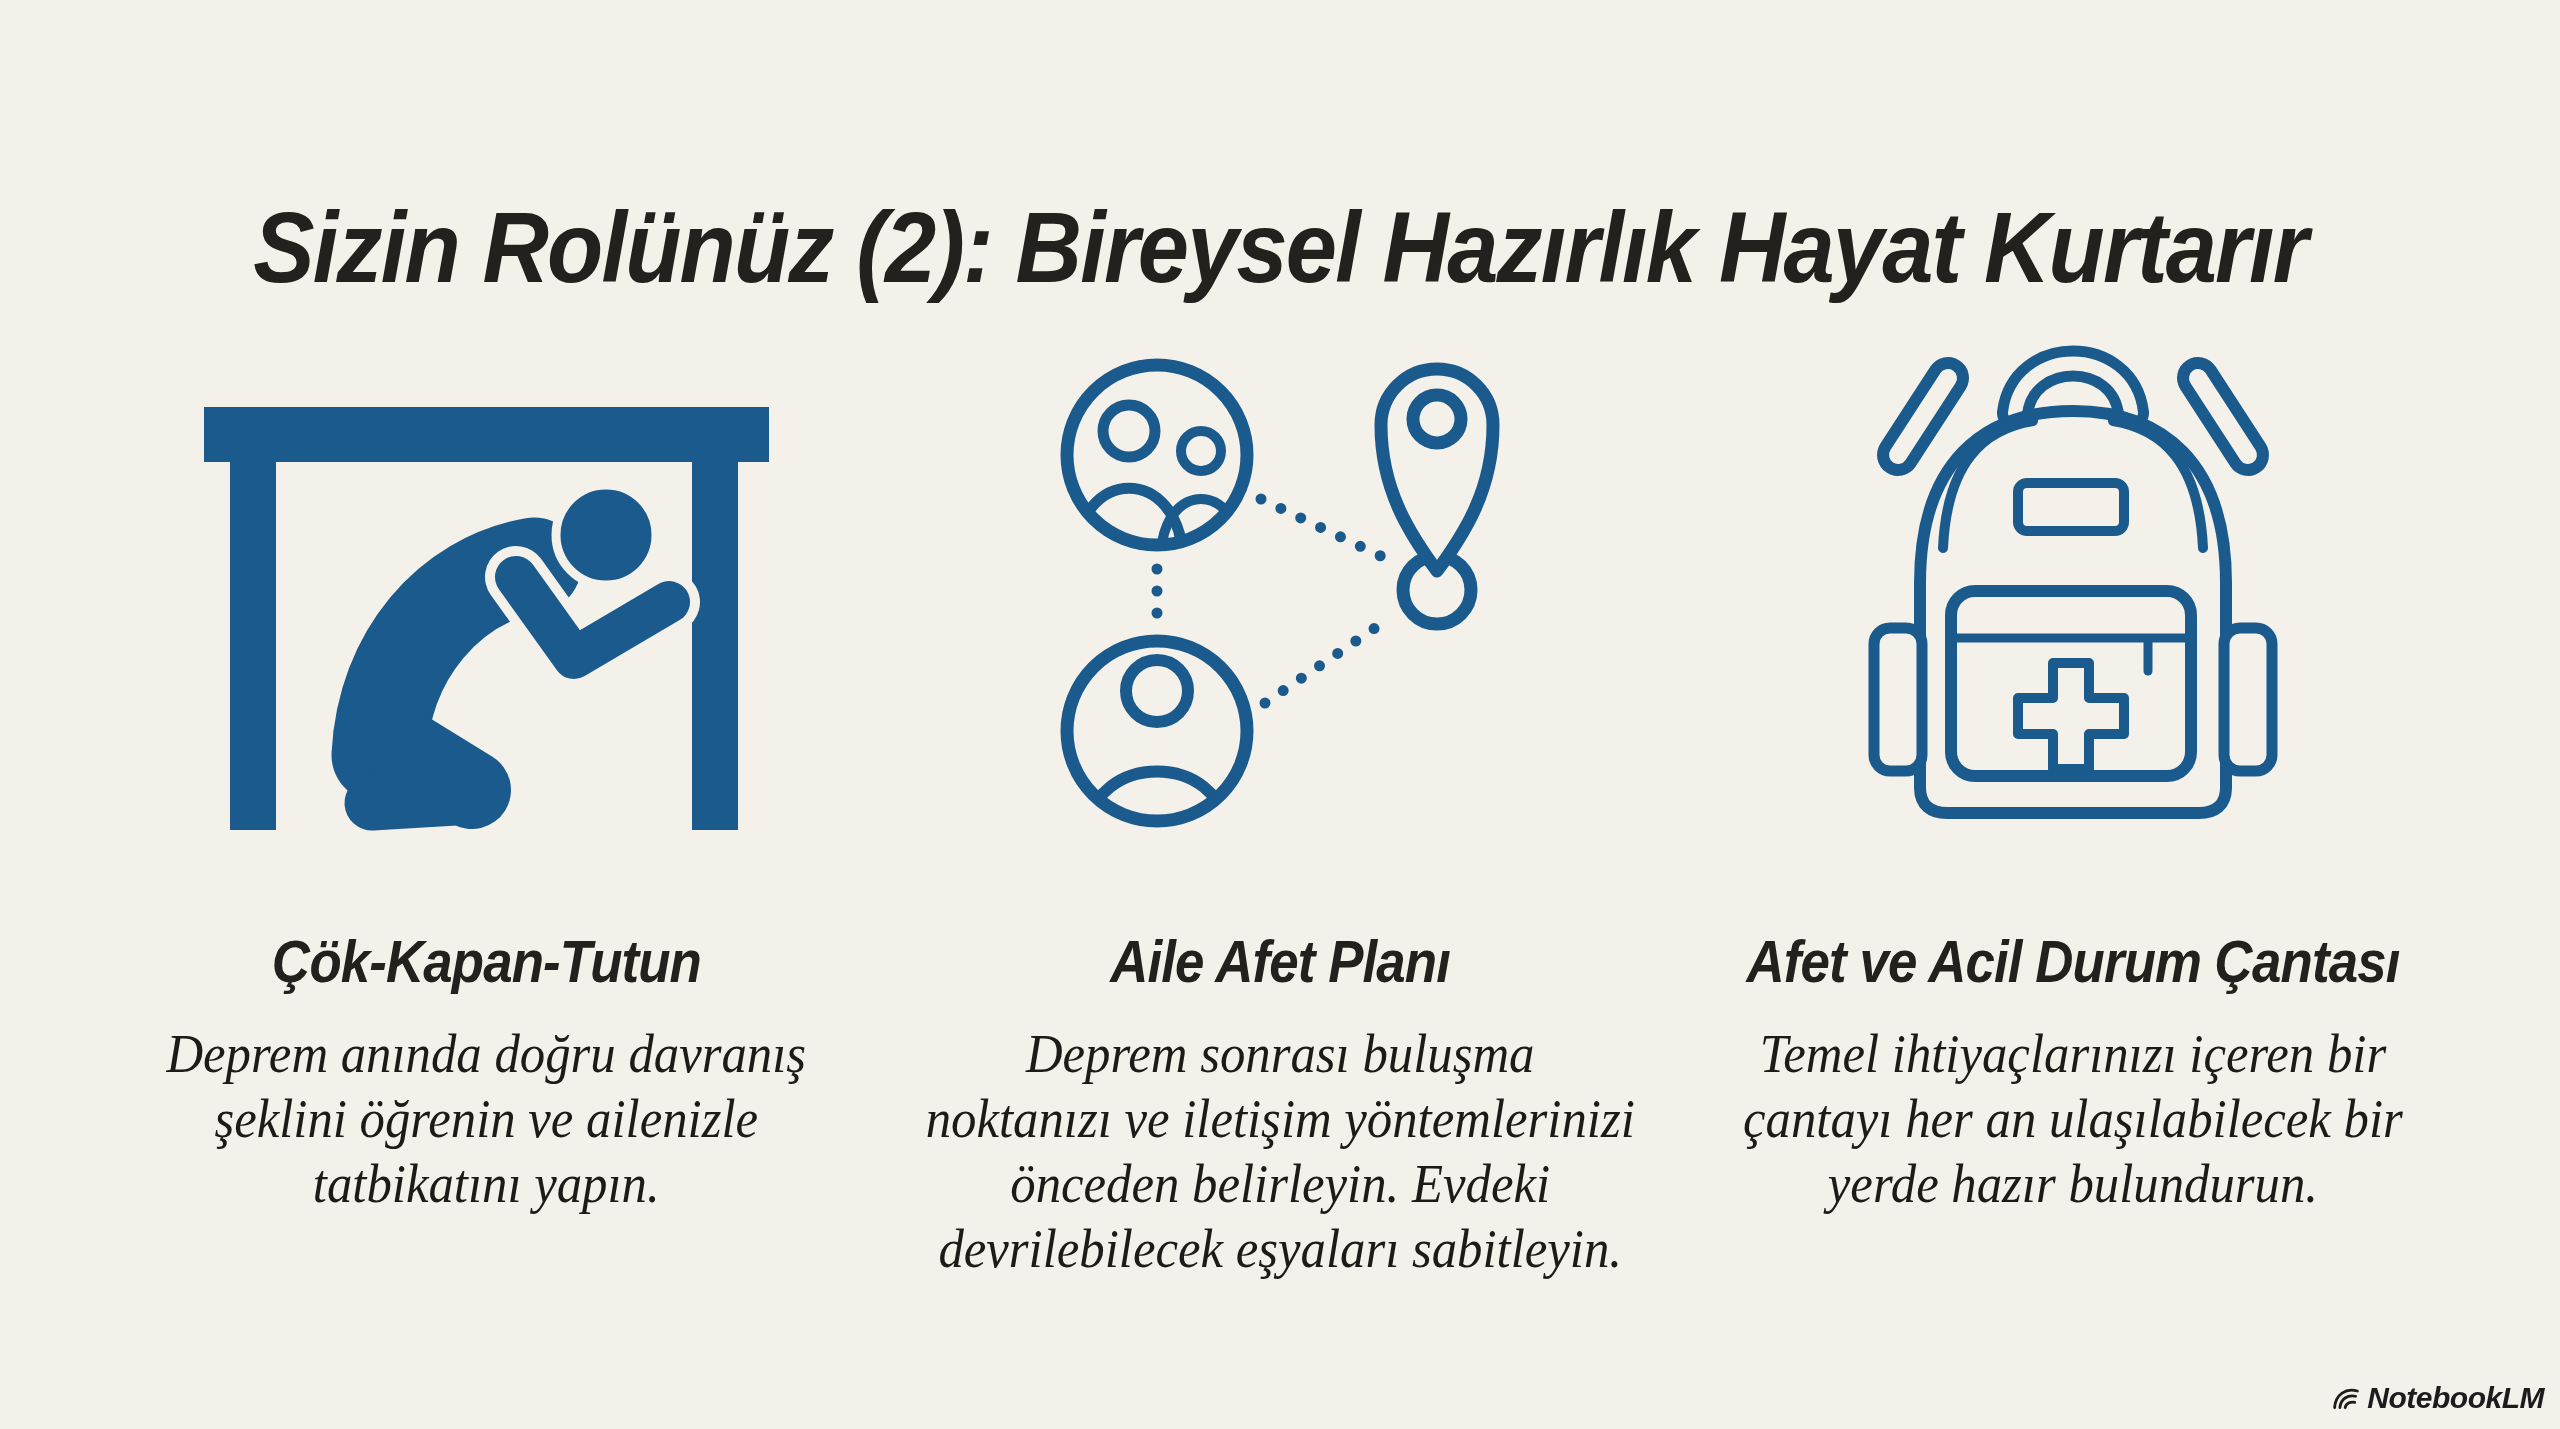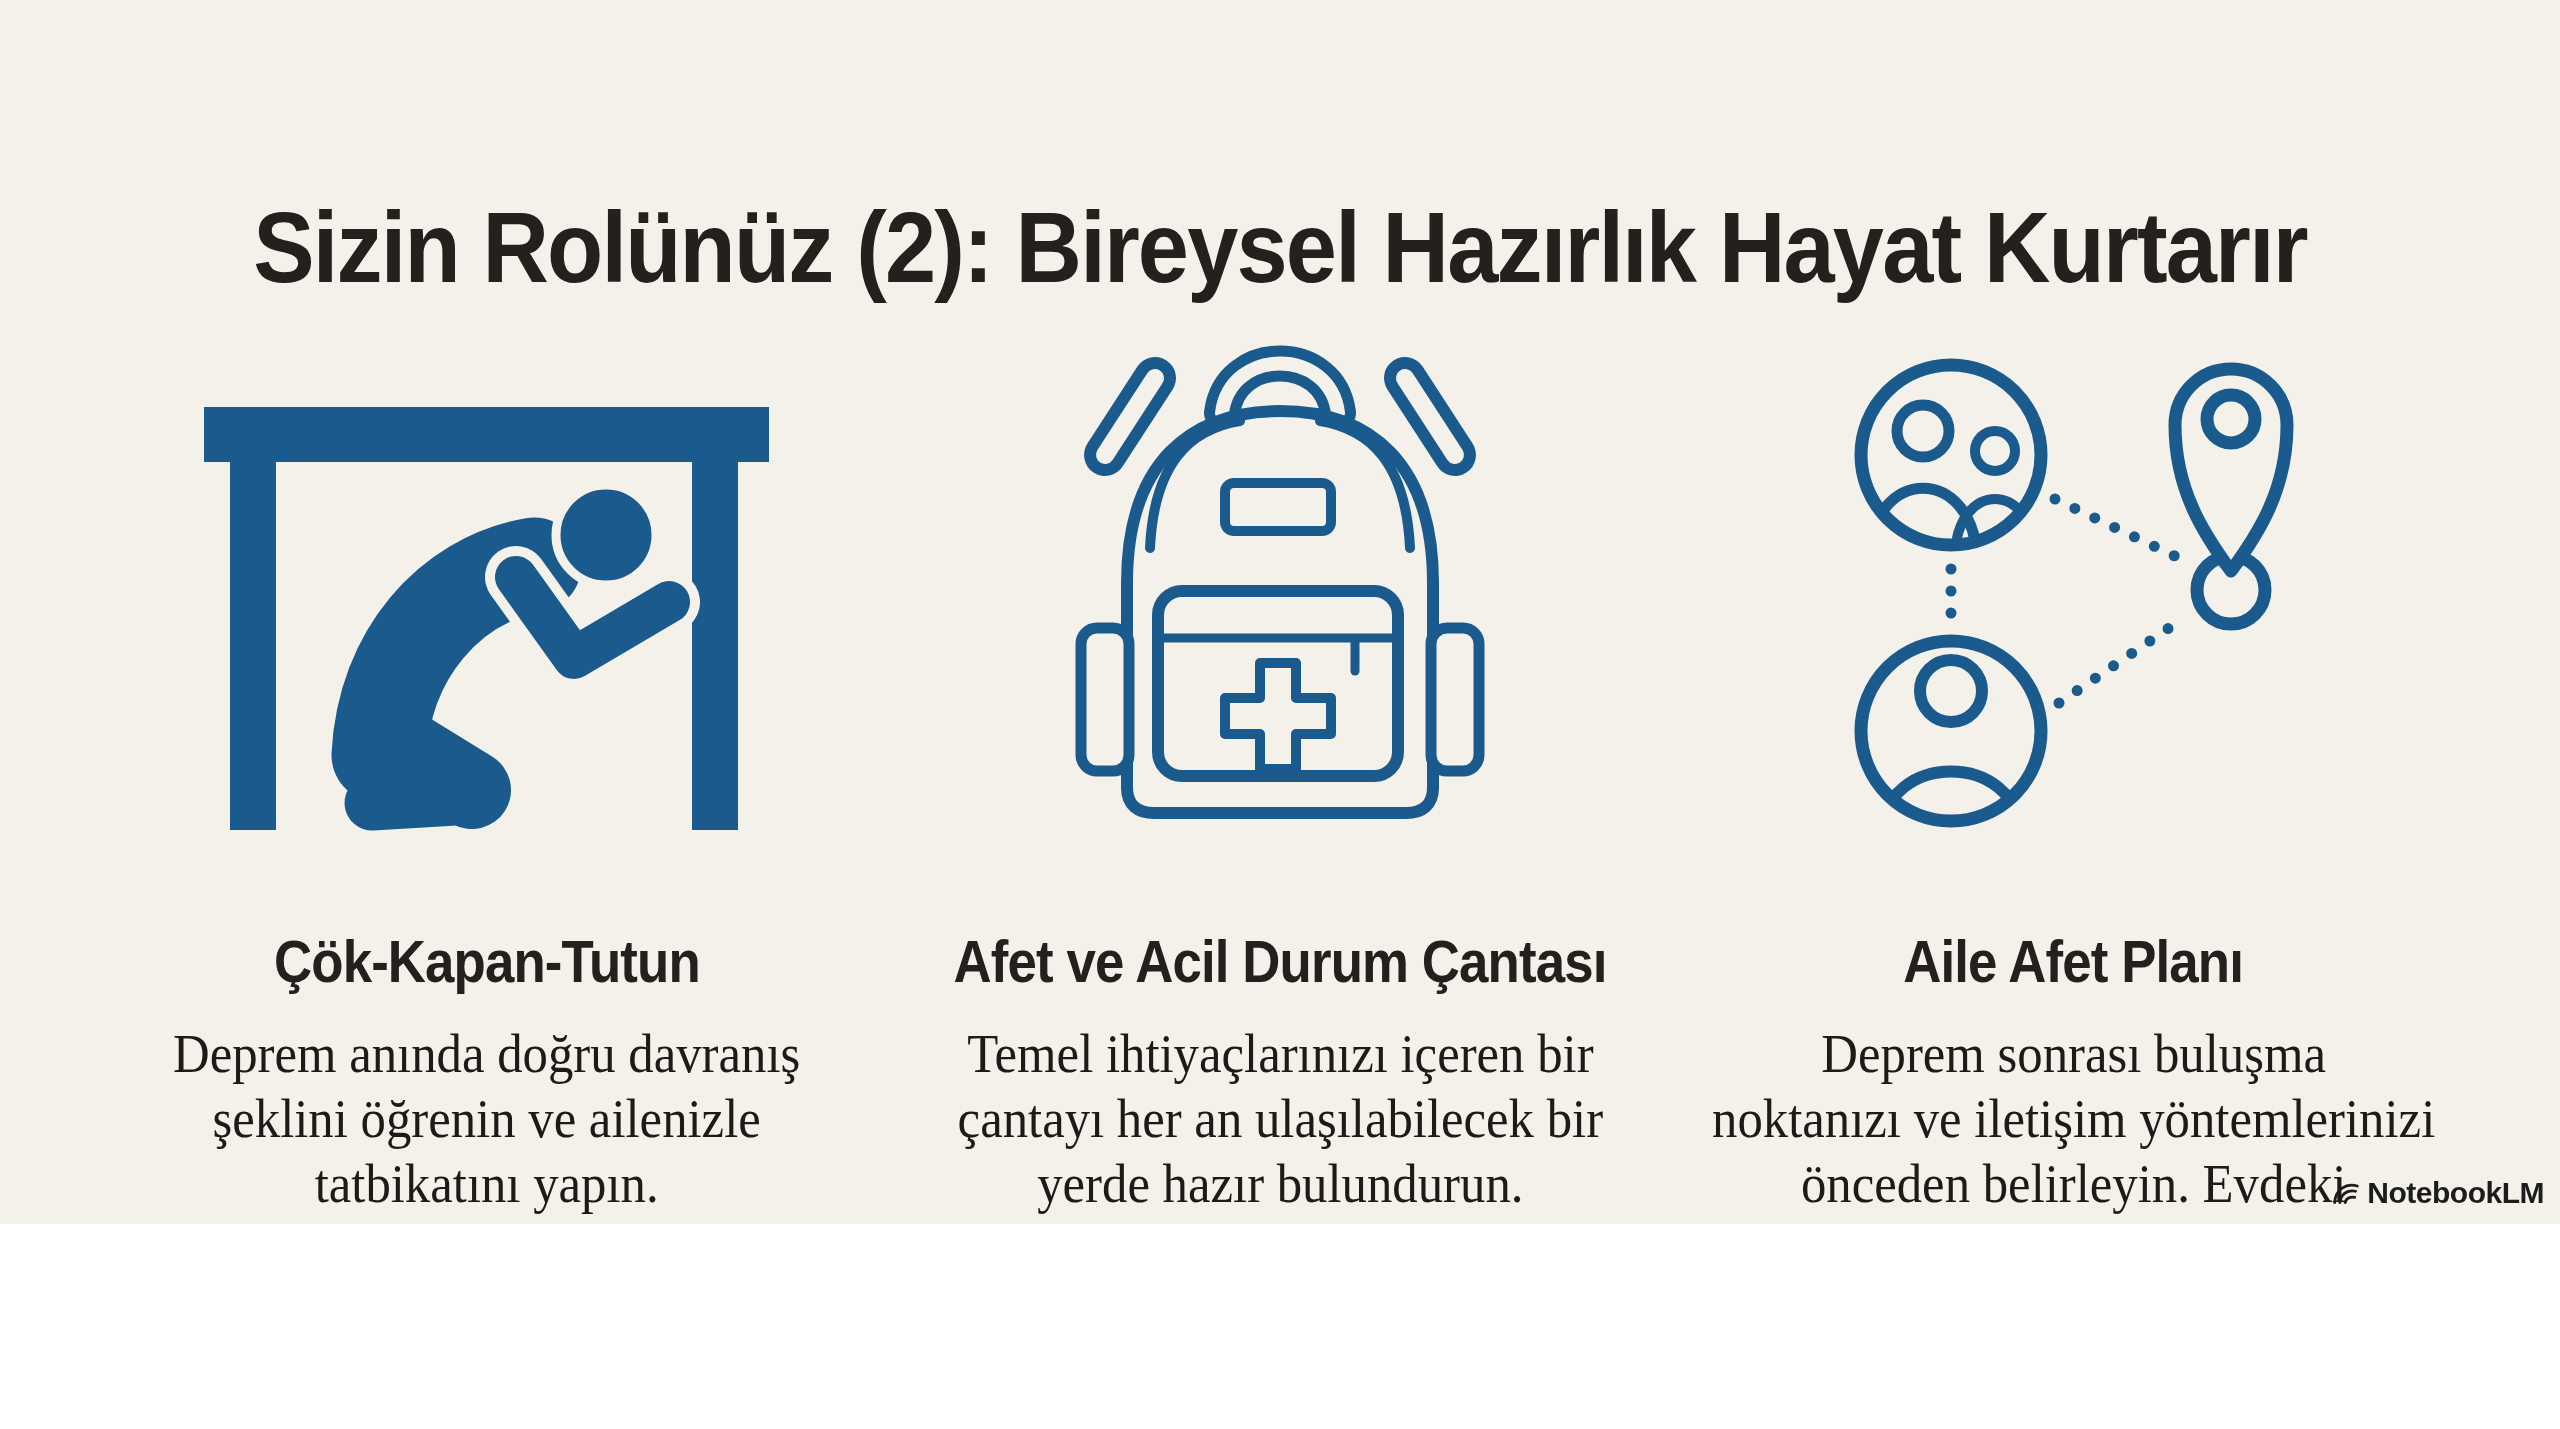--- a/index.html
+++ b/index.html
@@ -1,21 +1,22 @@
 <!DOCTYPE html>
 <html style="--background: #f4f1ea; --accent: #1a5a8c; --ink: #23201d; --body-ink: #1d1a17;"><head>
 <meta charset="utf-8">
 <style>
   html,body { margin:0; padding:0; }
   .slide {
     position:relative;
-    width:2560px; height:1224px;
+    width:2560px; height:1429px;
     background:var(--background,#f4f1ea);
     overflow:hidden;
     font-family:"Liberation Sans", sans-serif;
+    font-style:italic;
   }
   .title {
     position:absolute; top:130px; left:0; width:100%;
     text-align:center;
     font-size:100px; line-height:100px; font-weight:700;
     letter-spacing:-2px;
     transform:scaleX(.92);
     color:var(--ink,#23201d);
     white-space:nowrap;
   }
@@ -86,51 +87,20 @@
           <circle cx="402" cy="130" r="50" fill="var(--accent)" stroke="var(--background)" stroke-width="9"></circle>
         </svg>
       </div>
       <div class="heading">Çök-Kapan-Tutun</div>
       <p class="body">Deprem anında doğru davranış
 şeklini öğrenin ve ailenizle
 tatbikatını yapın.</p>
     </div>
 
     <div class="column">
-      <div class="icon-box c2">
-        <svg width="440" height="510" viewBox="0 0 440 510">
-          <g fill="none" stroke-linecap="round">
-            <path d="M 95,45 L 45,122" stroke="var(--accent)" stroke-width="42"></path>
-            <path d="M 95,45 L 45,122" stroke="var(--background)" stroke-width="18"></path>
-            <path d="M 345,45 L 395,122" stroke="var(--accent)" stroke-width="42"></path>
-            <path d="M 345,45 L 395,122" stroke="var(--background)" stroke-width="18"></path>
-            <path d="M 162,80 C 170,14 270,14 278,80" stroke="var(--accent)" stroke-width="36"></path>
-            <path d="M 162,80 C 170,14 270,14 278,80" stroke="var(--background)" stroke-width="14"></path>
-          </g>
-          <path d="M 67,250 C 67,130 130,78 220,78 C 310,78 373,130 373,250 L 373,455 C 373,472 362,480 346,480 L 94,480 C 78,480 67,472 67,455 Z" fill="var(--background)" stroke="var(--accent)" stroke-width="12" stroke-linejoin="round"></path>
-          <g fill="none" stroke="var(--accent)" stroke-linecap="round">
-            <path d="M 90,215 C 94,130 130,96 180,88" stroke-width="10"></path>
-            <path d="M 350,215 C 346,130 310,96 260,88" stroke-width="10"></path>
-          </g>
-          <rect x="165" y="150" width="106" height="48" rx="9" fill="none" stroke="var(--accent)" stroke-width="10"></rect>
-          <rect x="21" y="295" width="48" height="143" rx="16" fill="var(--background)" stroke="var(--accent)" stroke-width="11"></rect>
-          <rect x="371" y="295" width="48" height="143" rx="16" fill="var(--background)" stroke="var(--accent)" stroke-width="11"></rect>
-          <rect x="98" y="258" width="240" height="185" rx="24" fill="var(--background)" stroke="var(--accent)" stroke-width="12"></rect>
-          <path d="M 98,305 L 338,305" stroke="var(--accent)" stroke-width="9" fill="none"></path>
-          <path d="M 295,307 L 295,338" stroke="var(--accent)" stroke-width="9" fill="none" stroke-linecap="round"></path>
-          <path d="M 200,330 H 236 V 365 H 271 V 401 H 236 V 436 H 200 V 401 H 165 V 365 H 200 Z" fill="none" stroke="var(--accent)" stroke-width="10" stroke-linejoin="round"></path>
-        </svg>
-      </div>
-      <div class="heading">Afet ve Acil Durum Çantası</div>
-      <p class="body">Temel ihtiyaçlarınızı içeren bir
-çantayı her an ulaşılabilecek bir
-yerde hazır bulundurun.</p>
-    </div>
-
-    <div class="column">
       <div class="icon-box c3">
         <svg width="445" height="475" viewBox="0 0 445 475">
           <defs>
             <clipPath id="clipFamily">
                 <circle cx="100" cy="102" r="86"></circle>
               </clipPath>
             <clipPath id="clipSingle">
                 <circle cx="100" cy="378" r="86"></circle>
               </clipPath>
           </defs>
@@ -156,20 +126,51 @@
           <circle cx="380" cy="66" r="24" fill="none" stroke="var(--accent)" stroke-width="13"></circle>
         </svg>
       </div>
       <div class="heading">Aile Afet Planı</div>
       <p class="body">Deprem sonrası buluşma
 noktanızı ve iletişim yöntemlerinizi
 önceden belirleyin. Evdeki
 devrilebilecek eşyaları sabitleyin.</p>
     </div>
 
+    <div class="column">
+      <div class="icon-box c2">
+        <svg width="440" height="510" viewBox="0 0 440 510">
+          <g fill="none" stroke-linecap="round">
+            <path d="M 95,45 L 45,122" stroke="var(--accent)" stroke-width="42"></path>
+            <path d="M 95,45 L 45,122" stroke="var(--background)" stroke-width="18"></path>
+            <path d="M 345,45 L 395,122" stroke="var(--accent)" stroke-width="42"></path>
+            <path d="M 345,45 L 395,122" stroke="var(--background)" stroke-width="18"></path>
+            <path d="M 162,80 C 170,14 270,14 278,80" stroke="var(--accent)" stroke-width="36"></path>
+            <path d="M 162,80 C 170,14 270,14 278,80" stroke="var(--background)" stroke-width="14"></path>
+          </g>
+          <path d="M 67,250 C 67,130 130,78 220,78 C 310,78 373,130 373,250 L 373,455 C 373,472 362,480 346,480 L 94,480 C 78,480 67,472 67,455 Z" fill="var(--background)" stroke="var(--accent)" stroke-width="12" stroke-linejoin="round"></path>
+          <g fill="none" stroke="var(--accent)" stroke-linecap="round">
+            <path d="M 90,215 C 94,130 130,96 180,88" stroke-width="10"></path>
+            <path d="M 350,215 C 346,130 310,96 260,88" stroke-width="10"></path>
+          </g>
+          <rect x="165" y="150" width="106" height="48" rx="9" fill="none" stroke="var(--accent)" stroke-width="10"></rect>
+          <rect x="21" y="295" width="48" height="143" rx="16" fill="var(--background)" stroke="var(--accent)" stroke-width="11"></rect>
+          <rect x="371" y="295" width="48" height="143" rx="16" fill="var(--background)" stroke="var(--accent)" stroke-width="11"></rect>
+          <rect x="98" y="258" width="240" height="185" rx="24" fill="var(--background)" stroke="var(--accent)" stroke-width="12"></rect>
+          <path d="M 98,305 L 338,305" stroke="var(--accent)" stroke-width="9" fill="none"></path>
+          <path d="M 295,307 L 295,338" stroke="var(--accent)" stroke-width="9" fill="none" stroke-linecap="round"></path>
+          <path d="M 200,330 H 236 V 365 H 271 V 401 H 236 V 436 H 200 V 401 H 165 V 365 H 200 Z" fill="none" stroke="var(--accent)" stroke-width="10" stroke-linejoin="round"></path>
+        </svg>
+      </div>
+      <div class="heading">Afet ve Acil Durum Çantası</div>
+      <p class="body">Temel ihtiyaçlarınızı içeren bir
+çantayı her an ulaşılabilecek bir
+yerde hazır bulundurun.</p>
+    </div>
+
   </div>
 
   <div class="brand">
     <svg width="28" height="28" viewBox="0 0 32 32" fill="none" stroke="#1c1c1c" stroke-width="3.2" stroke-linecap="round">
       <path d="M 3,27 C 4,12 16,4 29,8"></path>
       <path d="M 9,27 C 10,17 18,12 27,14"></path>
       <path d="M 15,27 C 16,22 21,20 26,21"></path>
     </svg>
     <span class="brand-text">NotebookLM</span>
   </div>

